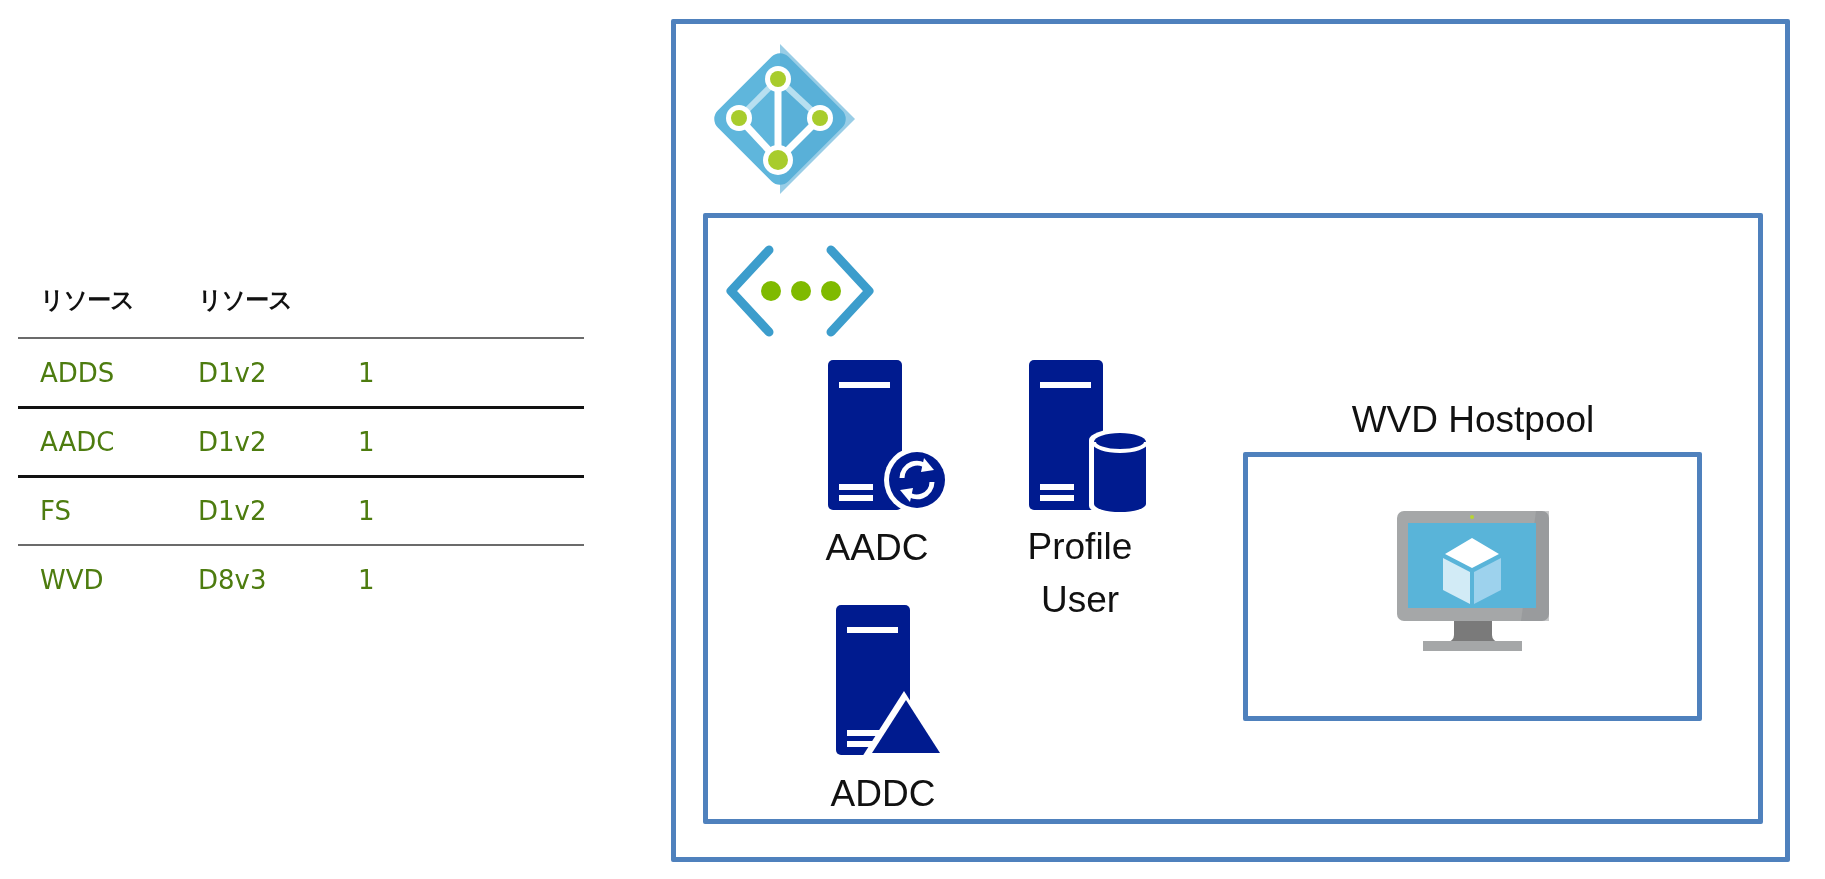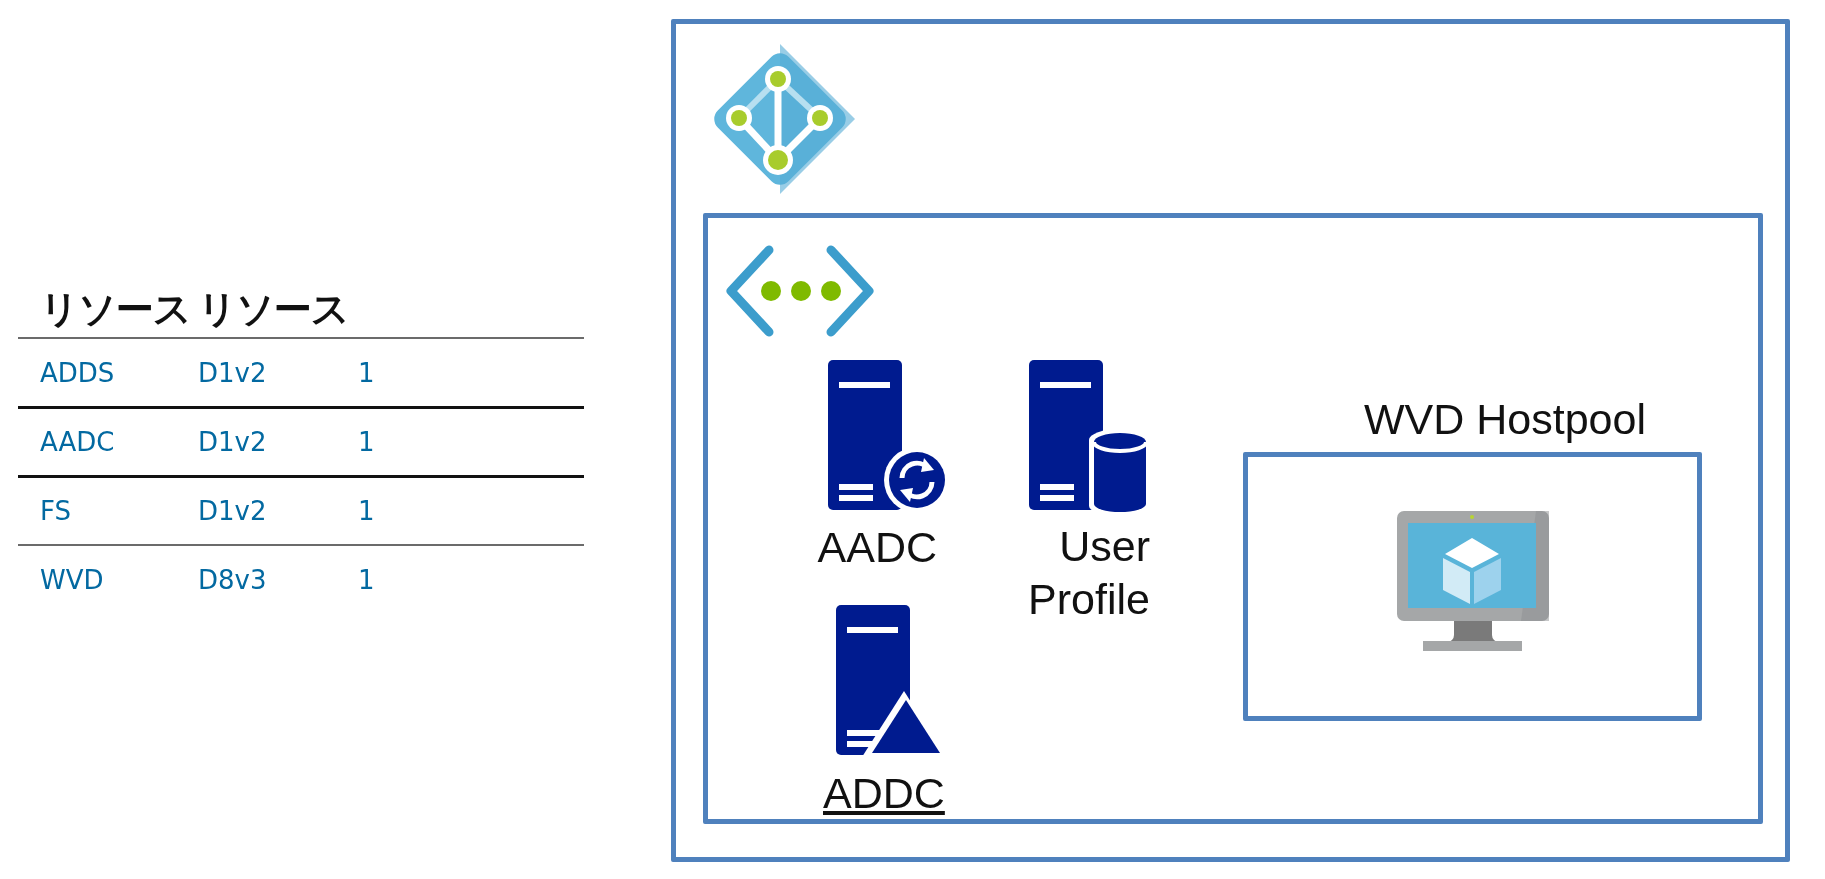--- a/index.html
+++ b/index.html
@@ -4,34 +4,34 @@
 <style>
   html, body { margin:0; padding:0; background:#ffffff; }
   body { width:1825px; height:879px; position:relative; overflow:hidden;
          font-family:"DejaVu Sans", "Liberation Sans", sans-serif; color:#111; }
 
   
   .tbl { position:absolute; left:18px; top:280px; width:566px; }
   .tbl-row { position:relative; height:69px; }
   .tbl-head { height:58px; }
   .tbl-cell { position:absolute; font-size:26px; white-space:nowrap; }
-  .tbl-head .tbl-cell { font-weight:bold; font-size:38px; top:4px; letter-spacing:-1px; }
-  .tbl-body .tbl-cell { top:20px; font-family:"DejaVu Sans", sans-serif; color:#0369a1; }
+  .tbl-head .tbl-cell { font-weight:bold; font-size:24px; top:4px; letter-spacing:-1px; }
+  .tbl-body .tbl-cell { top:20px; font-family:"DejaVu Sans", sans-serif; color:#4d7c0f; }
   .c1 { left:22px; } .c2 { left:180px; } .c3 { left:340px; }
   .rule { position:absolute; left:0; width:566px; background:#555; }
   .rule.thin { height:2px; background:#6b6b6b; }
   .rule.thick { height:3px; background:#111; }
 
   
   .box { position:absolute; border:5px solid #4f81bd; box-sizing:border-box; border-radius:2px; }
   .outer { left:671px; top:19px; width:1119px; height:843px; }
   .inner { left:703px; top:213px; width:1060px; height:611px; }
   .pool  { left:1243px; top:452px; width:459px; height:269px; }
 
-  .label { position:absolute; font-family:"Liberation Sans", sans-serif; font-size:43px; color:#111; text-align:right; line-height:53px; white-space:nowrap; }
+  .label { position:absolute; font-family:"Liberation Sans", sans-serif; font-size:37px; color:#111; text-align:center; line-height:53px; white-space:nowrap; }
   .svgicon { position:absolute; }
 </style>
 </head>
 <body>
 
 <div class="tbl">
   <div class="tbl-row tbl-head">
     <span class="tbl-cell c1">リソース</span>
     <span class="tbl-cell c2">リソース</span>
   </div>
@@ -111,33 +111,33 @@
 <svg class="svgicon" style="left:1027px; top:358px;" width="124" height="156" viewBox="0 0 124 156">
   <rect x="2" y="2" width="74" height="150" rx="5" fill="#001b8f"></rect>
   <rect x="13" y="24" width="51" height="6" fill="#fff"></rect>
   <rect x="13" y="126" width="34" height="6" fill="#fff"></rect>
   <rect x="13" y="137" width="34" height="6" fill="#fff"></rect>
   <path d="M62,82 a31,11 0 0 1 62,0 v66 a31,10 0 0 1 -62,0 z" fill="#fff"></path>
   <path d="M67,84 a26,9 0 0 1 52,0 v62 a26,8 0 0 1 -52,0 z" fill="#001b8f"></path>
   <path d="M67,84 a26,9 0 0 0 52,0" fill="none" stroke="#fff" stroke-width="4"></path>
 </svg>
 <div class="label" style="left:1010px; top:520px; width:140px;">
+  <div>Profile</div>
   <div>User</div>
-  <div>Profile</div>
 </div>
 
 <svg class="svgicon" style="left:834px; top:603px;" width="116" height="156" viewBox="0 0 116 156">
   <rect x="2" y="2" width="74" height="150" rx="5" fill="#001b8f"></rect>
   <rect x="13" y="24" width="51" height="6" fill="#fff"></rect>
   <rect x="13" y="127" width="34" height="6" fill="#fff"></rect>
   <rect x="13" y="138" width="34" height="6" fill="#fff"></rect>
   <polygon points="70,88 112,154 28,154" fill="#fff"></polygon>
   <polygon points="72,97 106,150 38,150" fill="#001b8f"></polygon>
 </svg>
-<div class="label" style="left:823px; top:767px; width:120px;text-decoration:underline;">ADDC</div>
+<div class="label" style="left:823px; top:767px; width:120px;">ADDC</div>
 
 <div class="label" style="left:1300px; top:393px; width:346px;">WVD Hostpool</div>
 
 <svg class="svgicon" style="left:1396px; top:510px;" width="154" height="144" viewBox="0 0 154 144">
   <rect x="1" y="1" width="152" height="110" rx="7" fill="#a5a7a8"></rect>
   <polygon points="140,1 153,1 153,111 125,111" fill="#8e9091" opacity="0.5"></polygon>
   <rect x="12" y="13" width="128" height="85" fill="#59b4d9"></rect>
   <circle cx="76" cy="7" r="2" fill="#b8d432"></circle>
   <polygon points="76,28 103,44 76,58 49,44" fill="#ffffff"></polygon>
   <polygon points="47,48 74,62 74,94 47,80" fill="#d2ebf6"></polygon>

